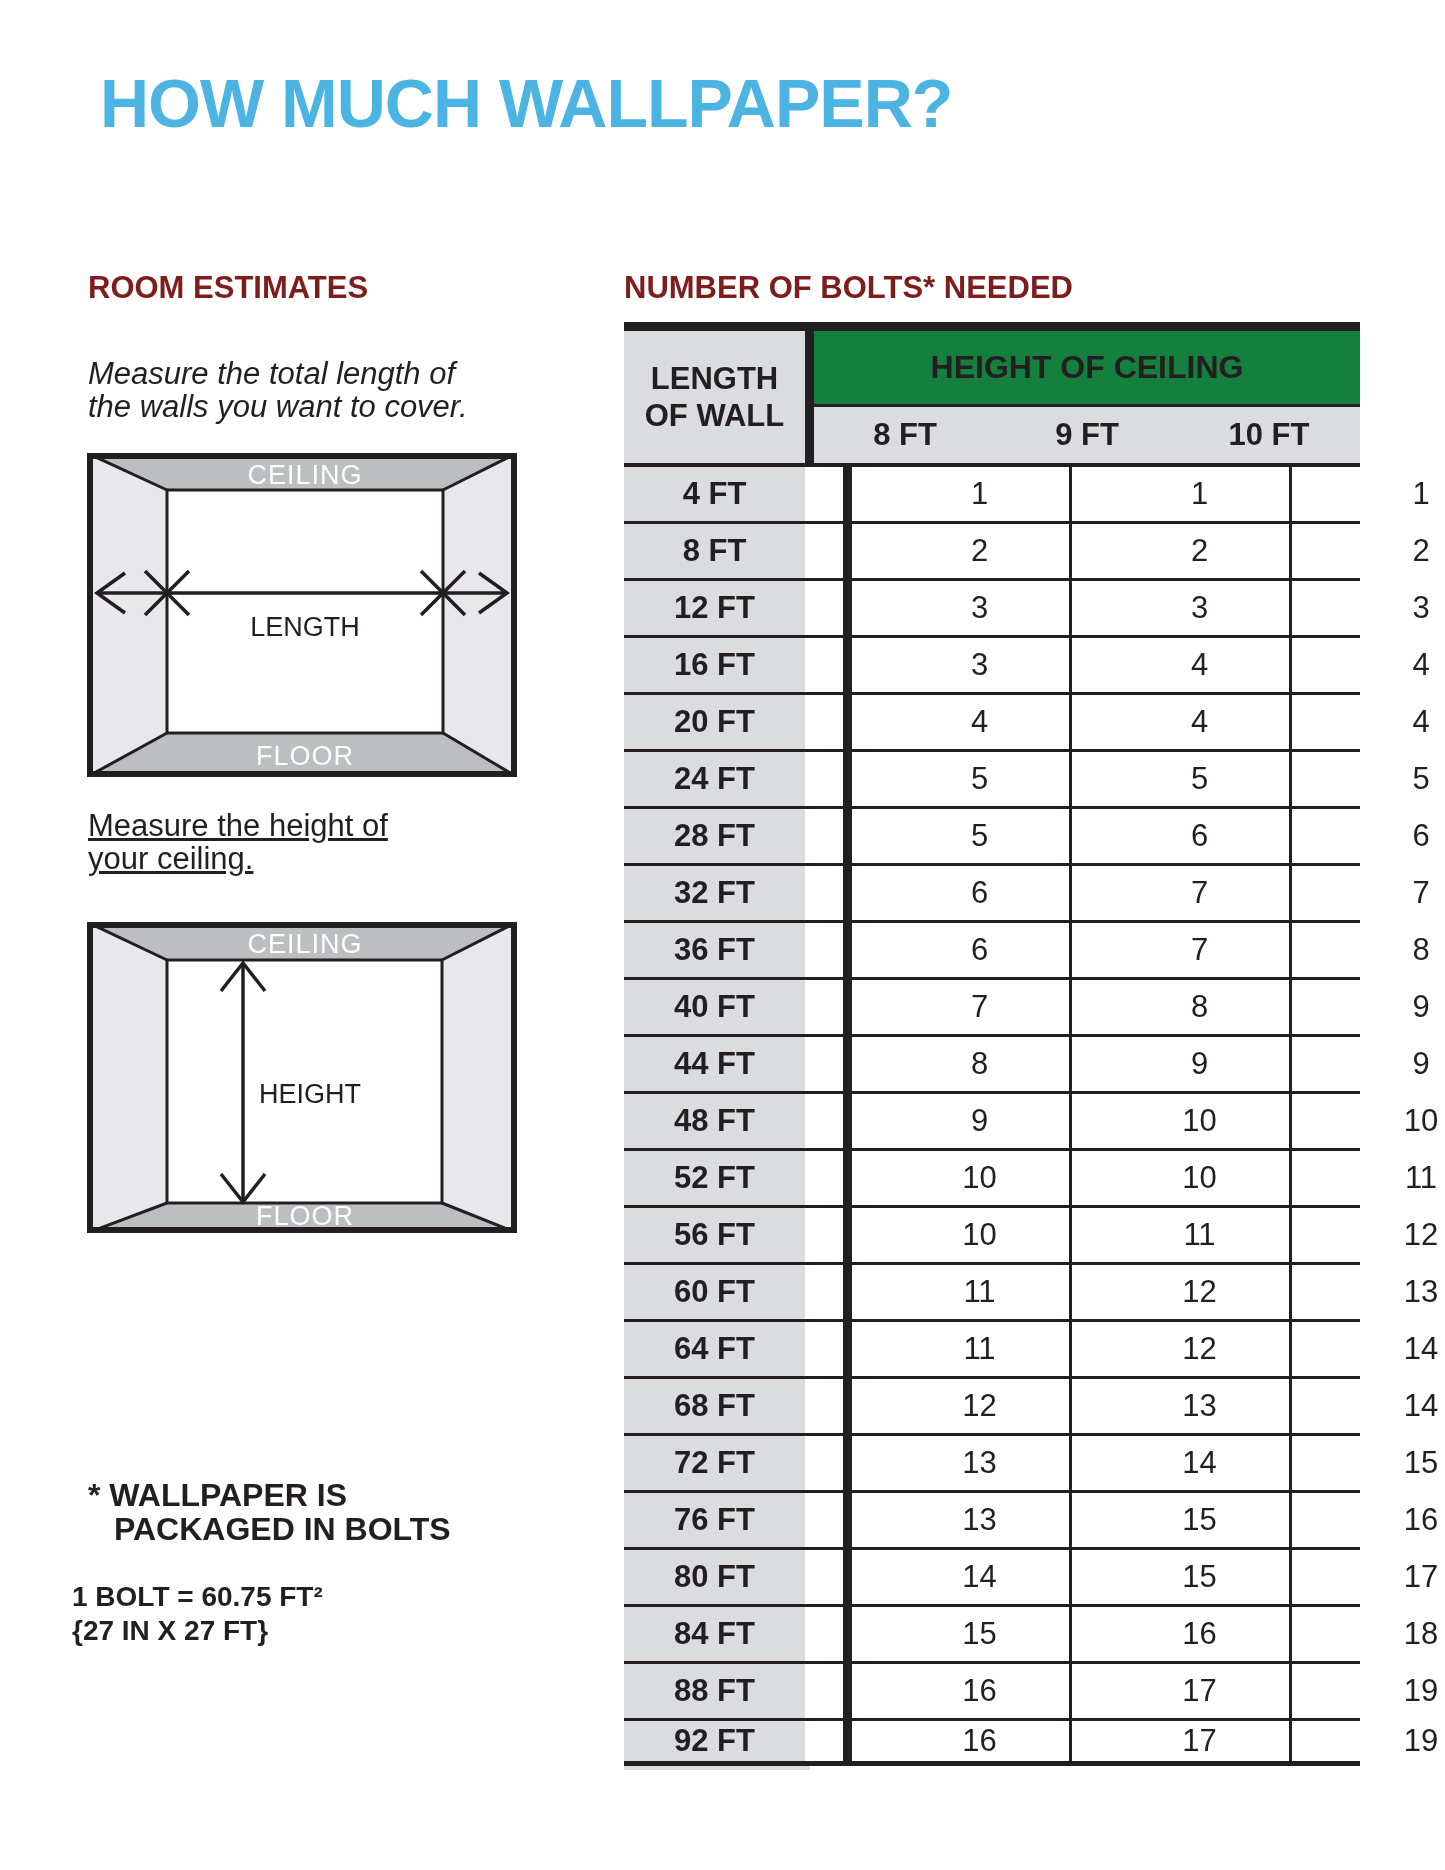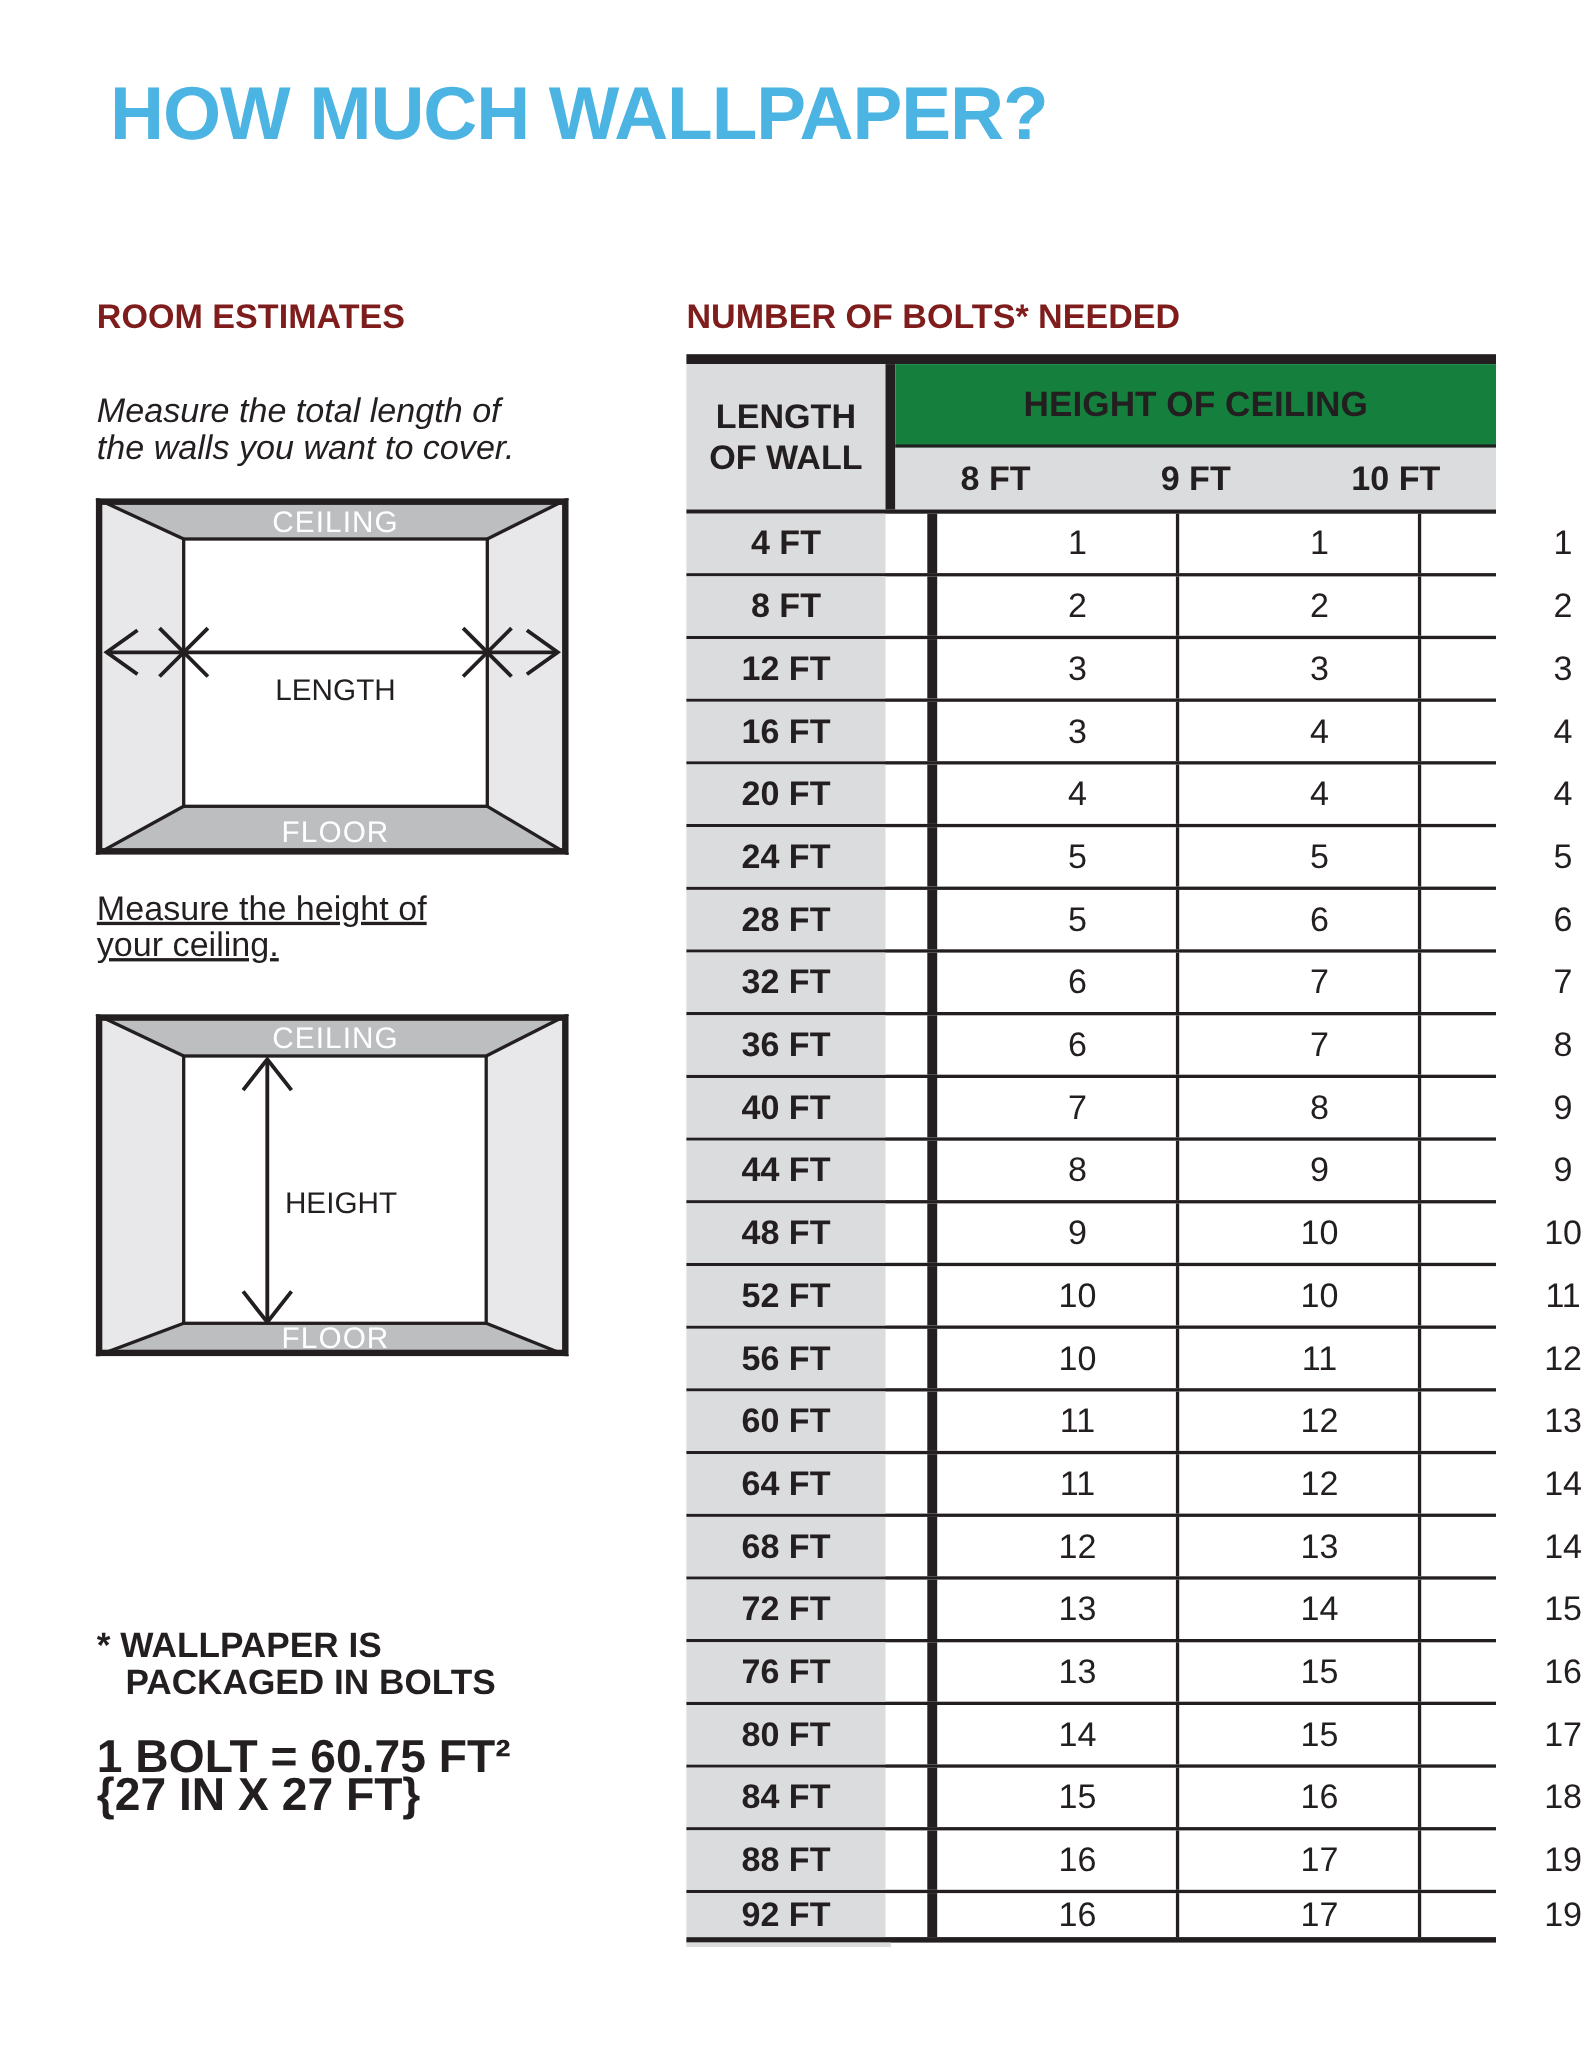--- a/index.html
+++ b/index.html
@@ -13,21 +13,21 @@
   .heading-left{left:88px;top:270px;}
   .heading-table{left:624px;top:270px;width:736px;}
 
   .para{position:absolute;left:88px;font-size:31px;line-height:33px;color:#231F20;}
   .para-1{top:357px;font-style:italic;}
   .para-2{top:809px;text-decoration:underline;}
   .para-3{top:1280px;}
 
   .footnote{position:absolute;left:88px;top:1478px;font-size:32px;line-height:34px;font-weight:bold;}
   .footnote .indent{padding-left:26px;}
-  .bolt-info{position:absolute;left:88px;top:1580px;font-size:42px;line-height:34px;font-weight:bold;}
+  .bolt-info{position:absolute;left:72px;top:1580px;font-size:28px;line-height:34px;font-weight:bold;}
 
   .diagram{position:absolute;left:87px;width:430px;}
   .diagram-1{top:453px;height:324px;}
   .diagram-2{top:922px;height:311px;}
   .diagram svg{display:block;width:100%;height:100%;}
 
   
   .tbl{position:absolute;left:624px;top:322px;width:736px;}
   .tbl-top{height:9px;background:#231F20;}
   .hdr{display:flex;height:132px;}

